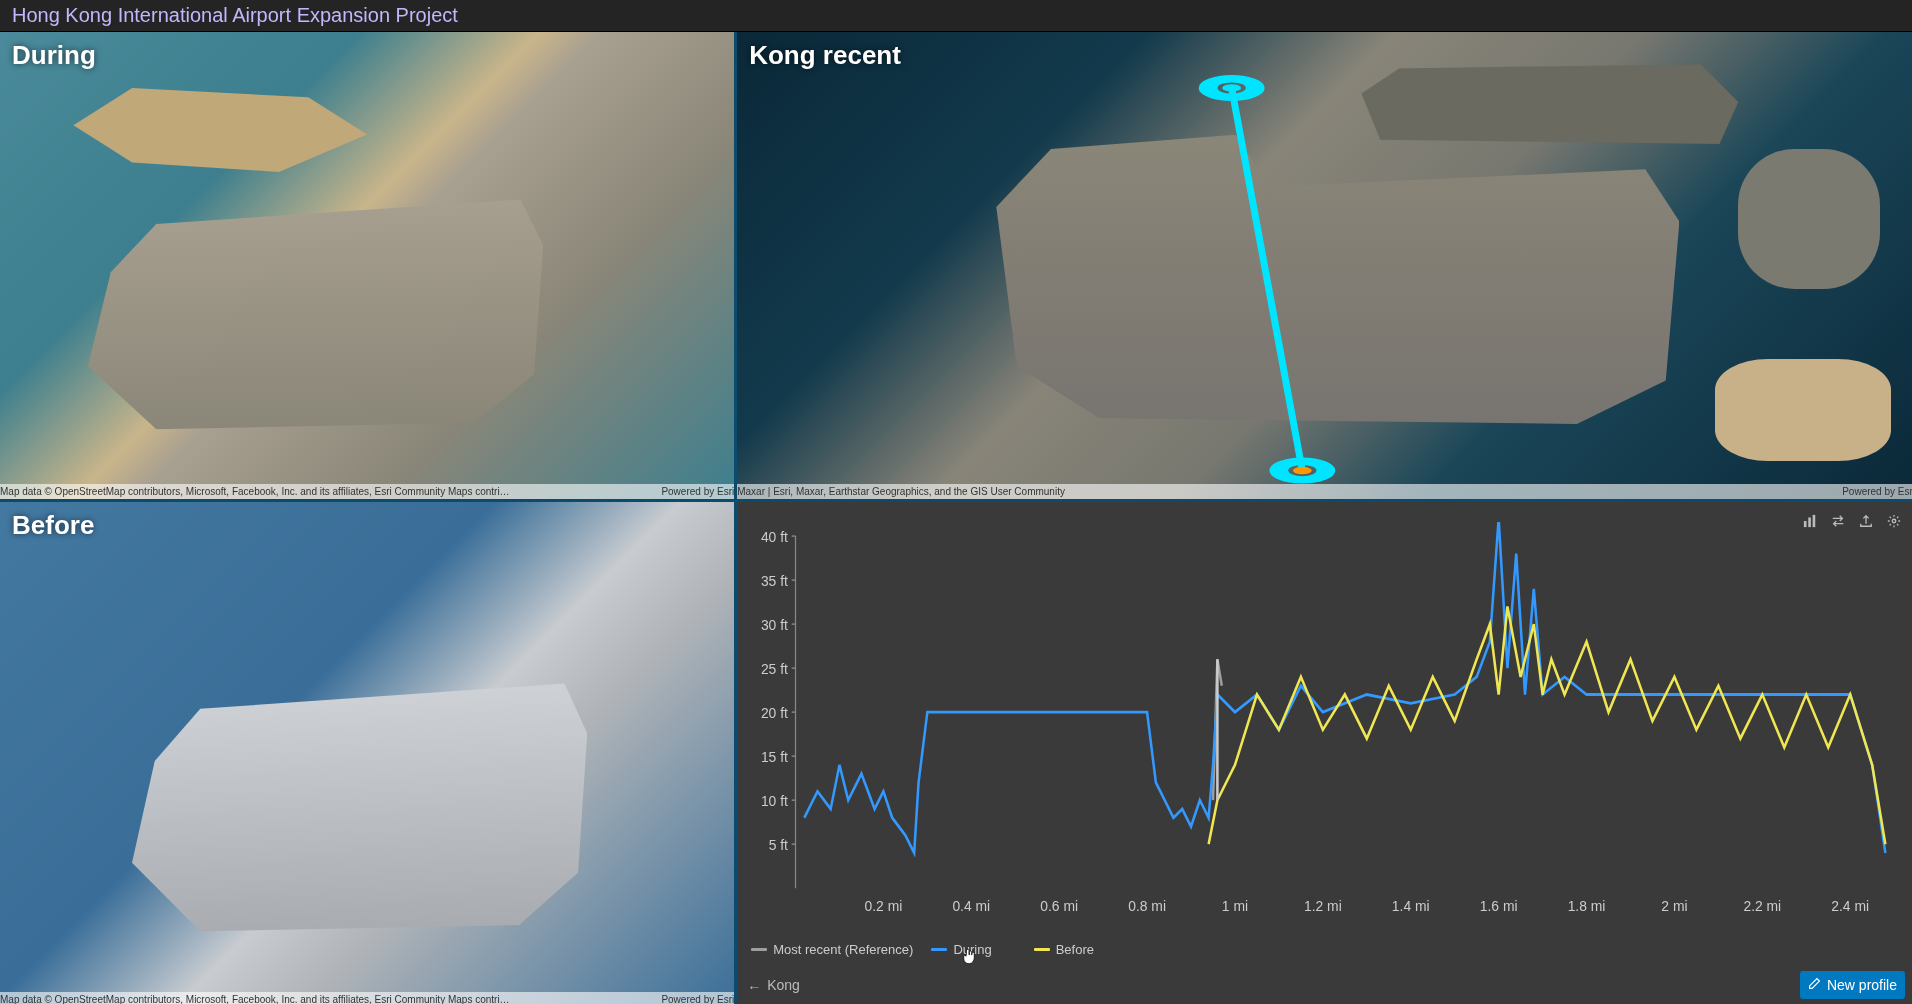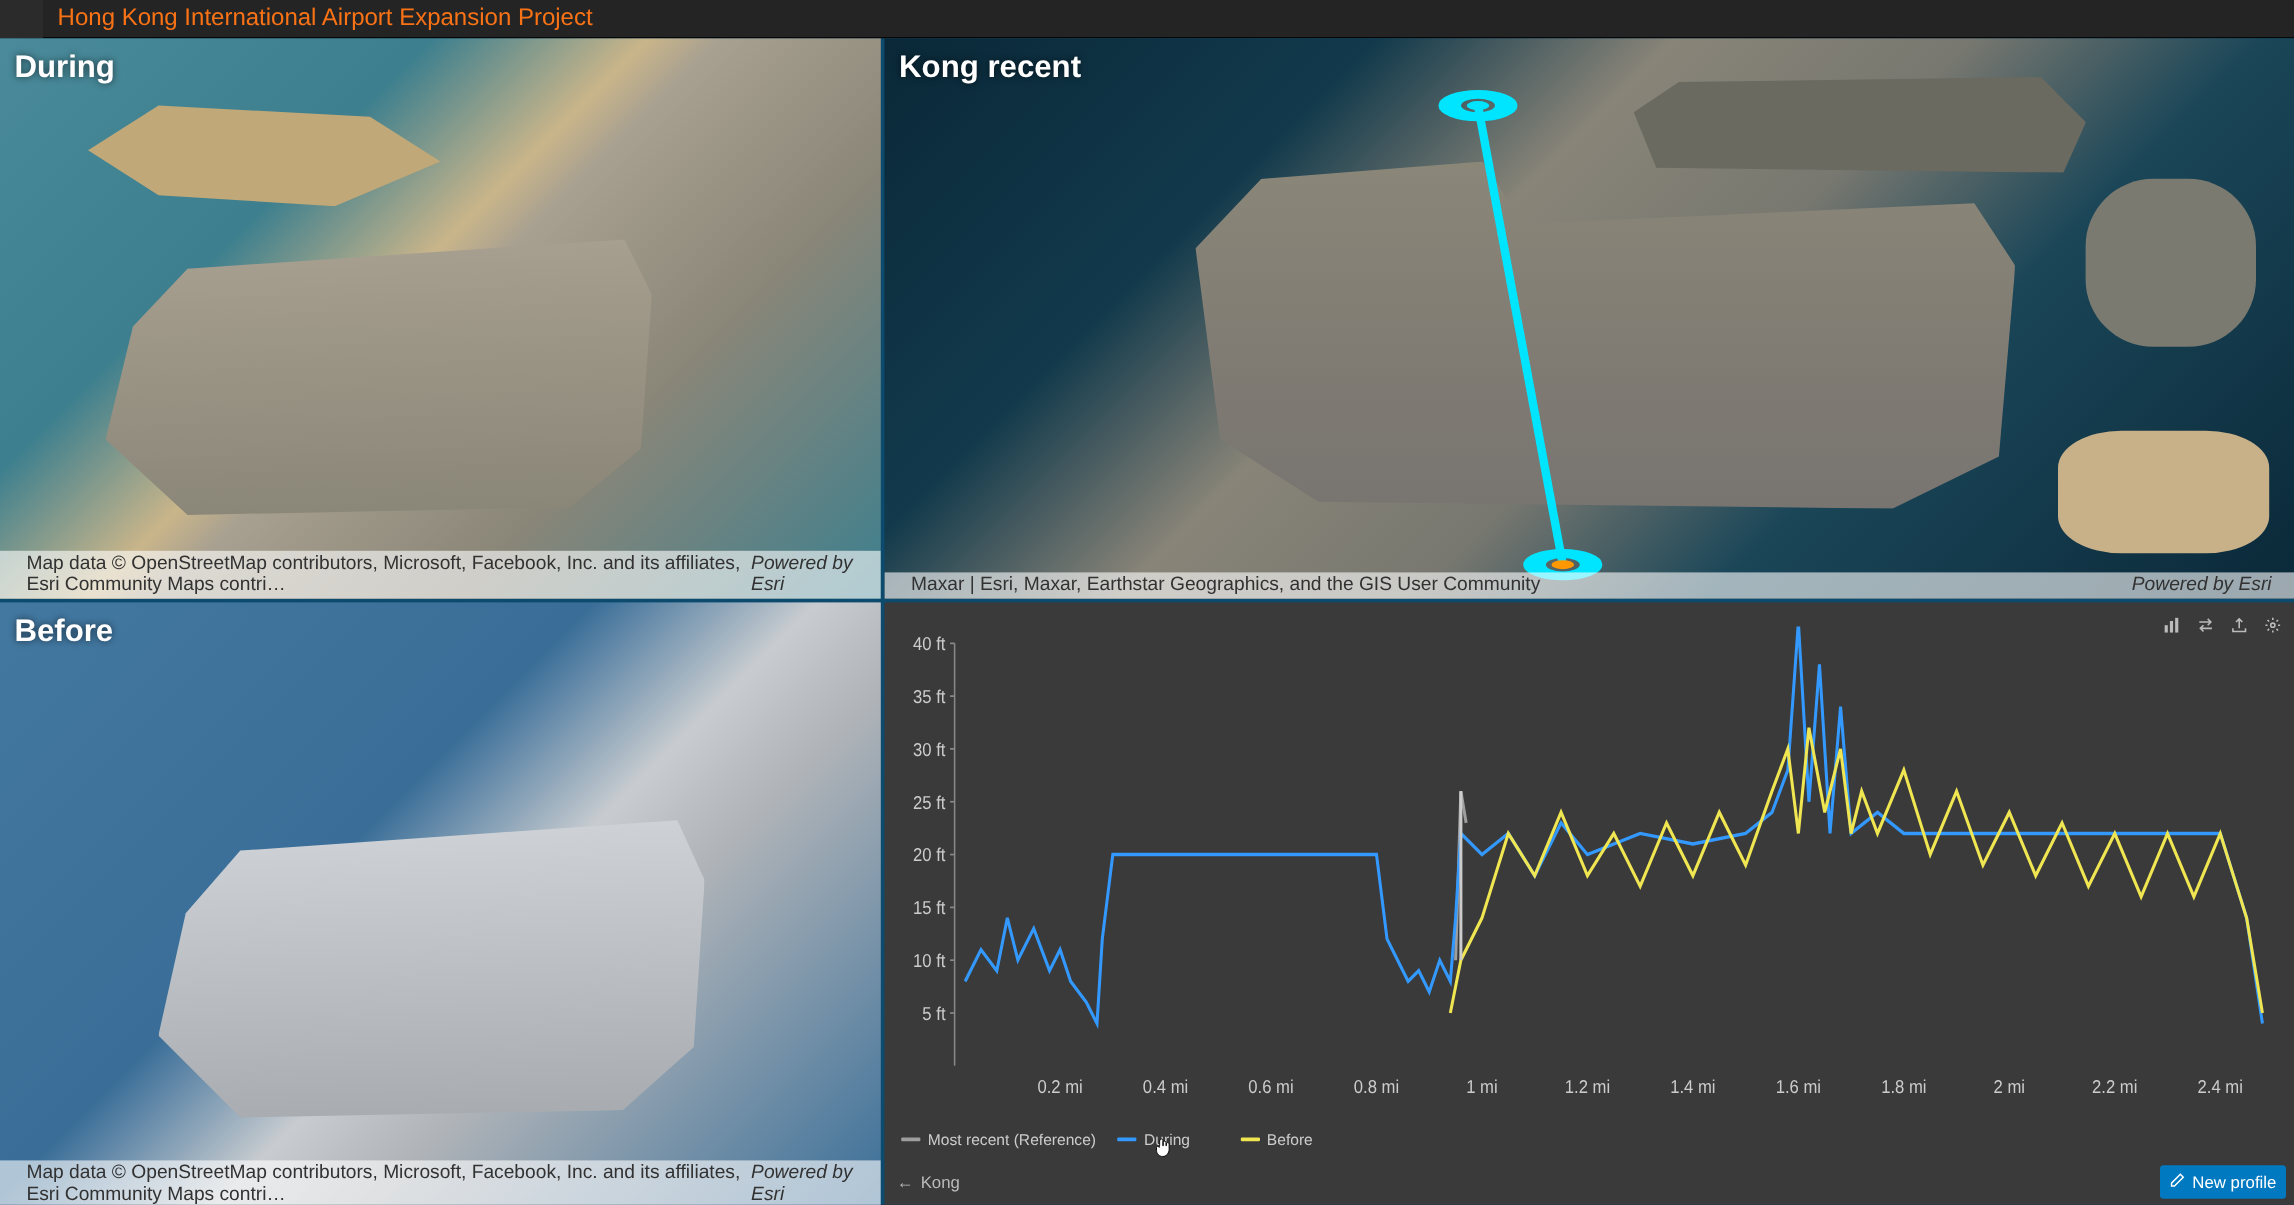--- a/index.html
+++ b/index.html
@@ -1,23 +1,23 @@
 <!DOCTYPE html>
 <html><head>
 <meta charset="utf-8">
 <style>
   * { box-sizing: border-box; margin: 0; padding: 0; }
   html, body { width: 100%; height: 100%; background: #2b2b2b; font-family: "Avenir Next", "Segoe UI", sans-serif; color: #fff; overflow: hidden; }
   .app { display: flex; flex-direction: column; width: 100%; height: 100%; }
-  .titlebar { background: #242424; padding: 4px 12px; font-size: 20px; font-weight: 500; color: #f97316; border-bottom: 1px solid #000; margin-left: 36px; }
+  .titlebar { background: #242424; padding: 4px 12px; font-size: 20px; font-weight: 500; color: #c4b5fd; border-bottom: 1px solid #000; }
   .grid { flex: 1; display: grid; grid-template-columns: 38.4% 61.6%; grid-template-rows: 48% 52%; gap: 3px; background: #0c4a6e; }
   .panel { position: relative; overflow: hidden; }
   .panel-label { position: absolute; top: 8px; left: 12px; font-size: 26px; font-weight: 600; color: #fff; text-shadow: 0 0 6px rgba(0,0,0,0.6); z-index: 10; }
-  .attribution { position: absolute; bottom: 0; left: 0; right: 0; background: rgba(255,255,255,0.6); color: #323232; font-size: 16px; padding: 2px 22px; display: flex; justify-content: space-between; z-index: 10; }
-  .attribution .right { text-align: left; font-style: italic; }
+  .attribution { position: absolute; bottom: 0; left: 0; right: 0; background: rgba(255,255,255,0.6); color: #323232; font-size: 10px; padding: 2px 0; display: flex; justify-content: space-between; z-index: 10; }
+  .attribution .right { text-align: left; }
   
   .map-during { background: linear-gradient(135deg, #4a8a9a 0%, #3d7f8e 30%, #c9b58a 45%, #a8a090 50%, #8a8678 70%, #3d7f8e 100%); }
   .map-before { background: linear-gradient(135deg, #4378a0 0%, #3a6e98 40%, #c8ccd0 55%, #b0b4b8 65%, #3a6e98 100%); }
   .map-recent { background: linear-gradient(135deg, #0a2838 0%, #123a4c 25%, #888478 40%, #787870 55%, #1a4658 70%, #0a2838 100%); }
   .island { position: absolute; background: #888478; border-radius: 8px; }
   .during .island1 { left: 12%; top: 35%; width: 62%; height: 50%; transform: skewY(-2deg); background: linear-gradient(#a8a090,#8a8678); clip-path: polygon(5% 30%, 15% 10%, 95% 5%, 100% 25%, 98% 80%, 85% 100%, 15% 98%, 0% 70%); }
   .during .recl { left: 10%; top: 10%; width: 40%; height: 20%; background: #c0a878; clip-path: polygon(0% 50%, 20% 10%, 80% 20%, 100% 60%, 70% 100%, 20% 90%); position:absolute; }
   .before .island1 { left: 18%; top: 35%; width: 62%; height: 50%; transform: skewY(-2deg); background: linear-gradient(#d0d4d8,#a8acb0); clip-path: polygon(5% 30%, 15% 10%, 95% 5%, 100% 25%, 98% 80%, 85% 100%, 15% 98%, 0% 70%); }
   .recent .island1 { left: 22%; top: 22%; width: 58%; height: 62%; background: linear-gradient(#8a8678,#787470); clip-path: polygon(0% 25%, 8% 5%, 35% 0%, 40% 18%, 95% 12%, 100% 30%, 98% 85%, 85% 100%, 15% 98%, 3% 80%); }
   .recent .island2 { left: 53%; top: 6%; width: 32%; height: 18%; background: #6a6a60; clip-path: polygon(0% 40%, 10% 10%, 90% 5%, 100% 50%, 95% 100%, 5% 95%); position:absolute; }

